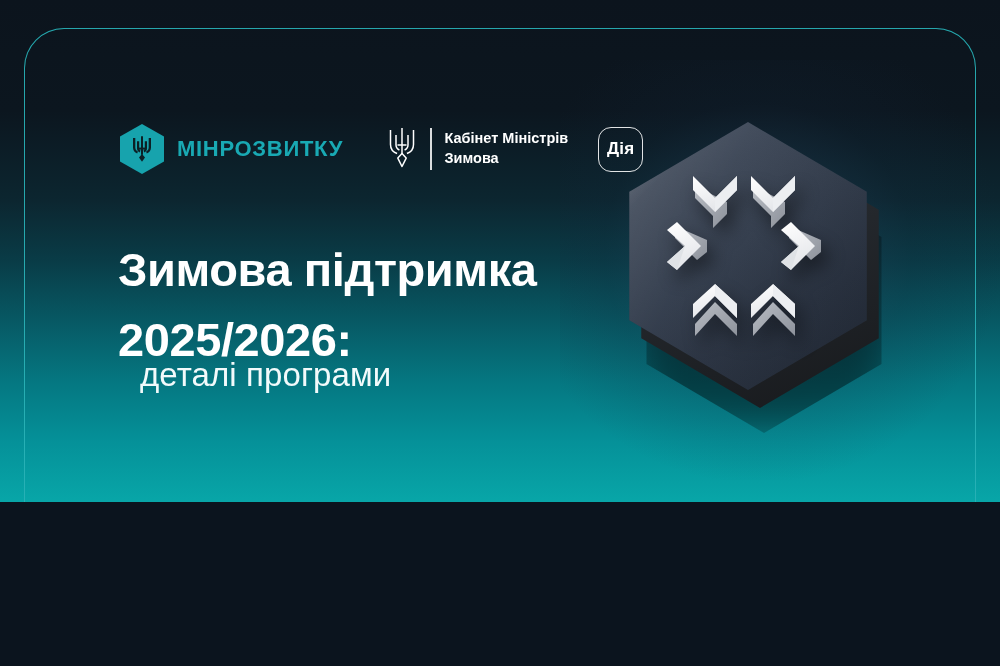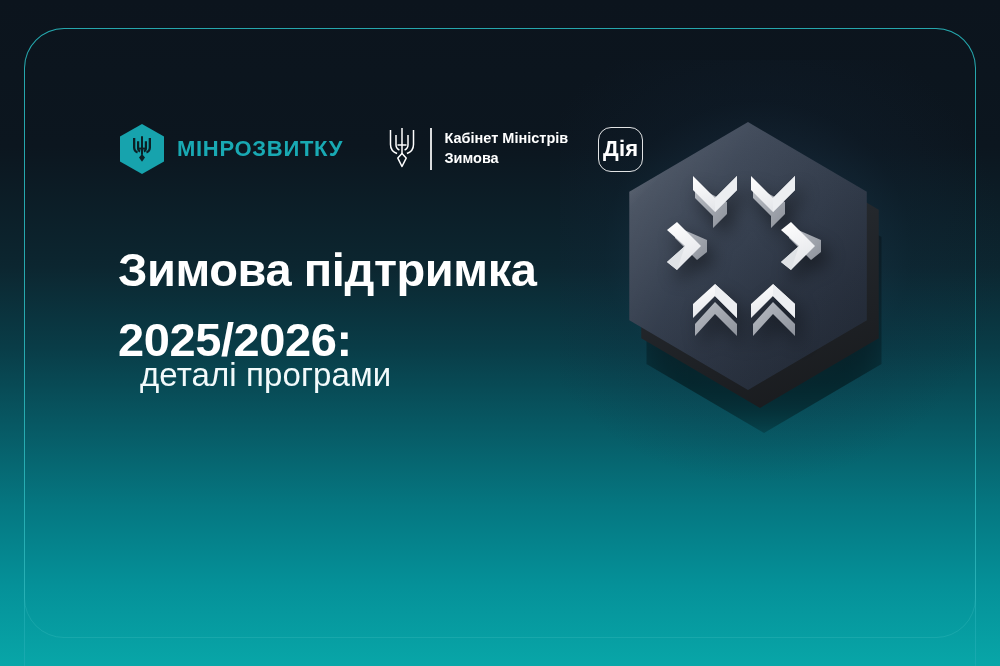--- a/index.html
+++ b/index.html
@@ -4,21 +4,21 @@
 <style>
   * { margin:0; padding:0; box-sizing:border-box; }
   html,body{ width:1000px; height:666px; overflow:hidden; }
   body{
     font-family:"Liberation Sans", sans-serif;
     background:#0b141e;
   }
 
   .banner{
     position:relative;
-    width:1000px; height:666px;
+    width:1000px; height:502px;
     overflow:hidden;
     background:
       linear-gradient(180deg,
         #0c141d 0%,
         #0c161f 22%,
         #0c2630 40%,
         #093c47 52%,
         #075964 64%,
         #057781 76%,
         #059199 88%,
@@ -98,21 +98,21 @@
 
   .diia{
     margin-left:30px;
     width:45px; height:45px;
     border:1.4px solid rgba(255,255,255,0.88);
     border-radius:13px;
     display:flex; align-items:center; justify-content:center;
   }
   .diia span{
     color:#ffffff;
-    font-size:22px;
+    font-size:17px;
     font-weight:bold;
     letter-spacing:0.2px;
   }
 
   
   .headline{
     position:absolute;
     left:118px; top:228px;
     width:520px;
   }

